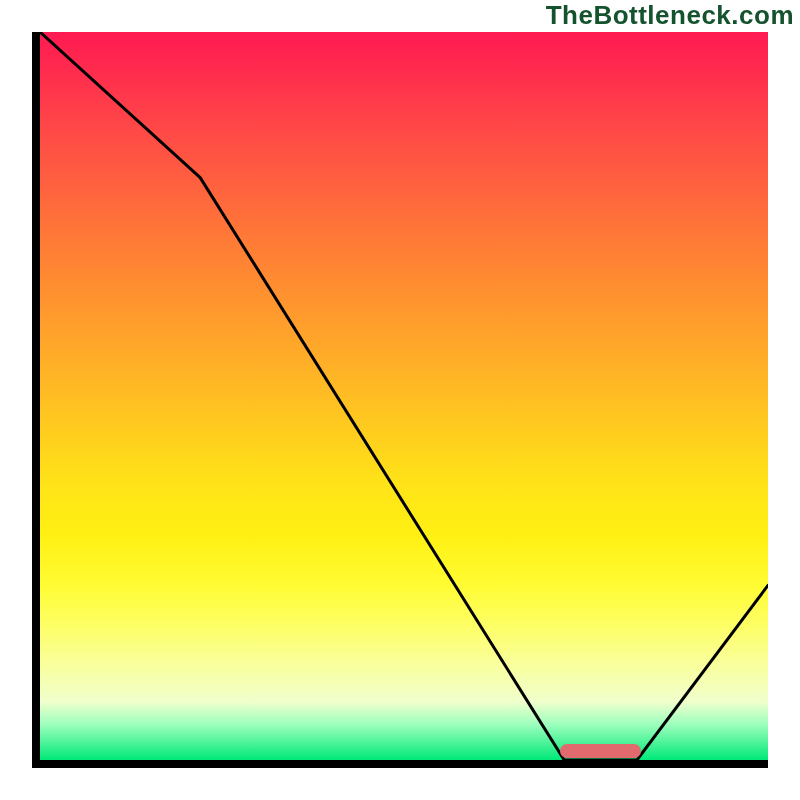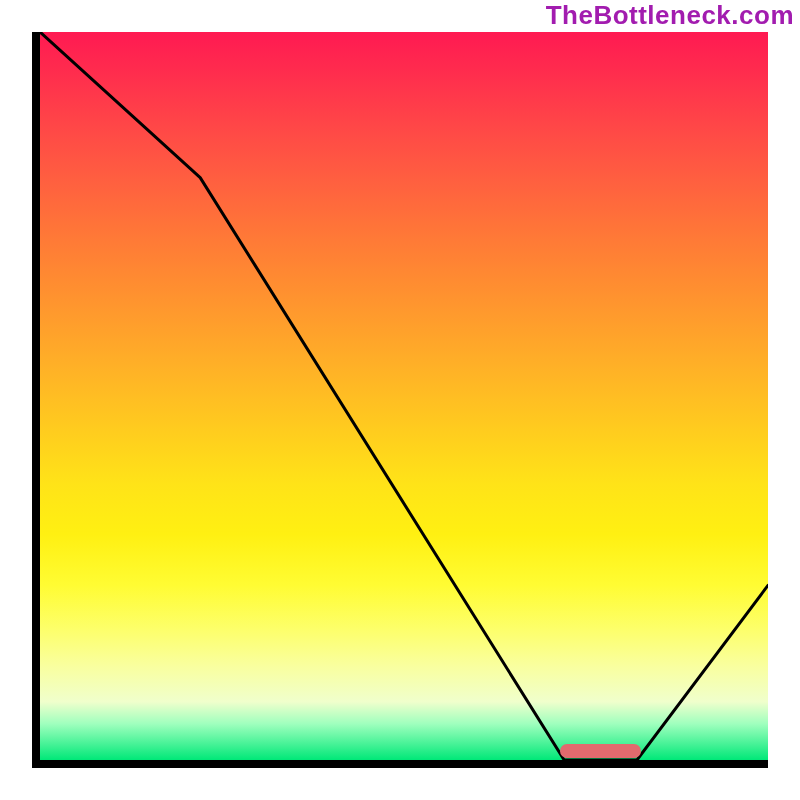--- a/index.html
+++ b/index.html
@@ -15,21 +15,21 @@
     position: relative;
     width: 800px;
     height: 800px;
   }
   .watermark {
     position: absolute;
     top: 0;
     right: 6px;
     font-size: 26px;
     font-weight: 600;
-    color: #a21caf;
+    color: #14532d;
     letter-spacing: 0.5px;
   }
   .plot-area {
     position: absolute;
     left: 32px;
     top: 32px;
     width: 736px;
     height: 736px;
     border-left: 8px solid #000;
     border-bottom: 8px solid #000;

